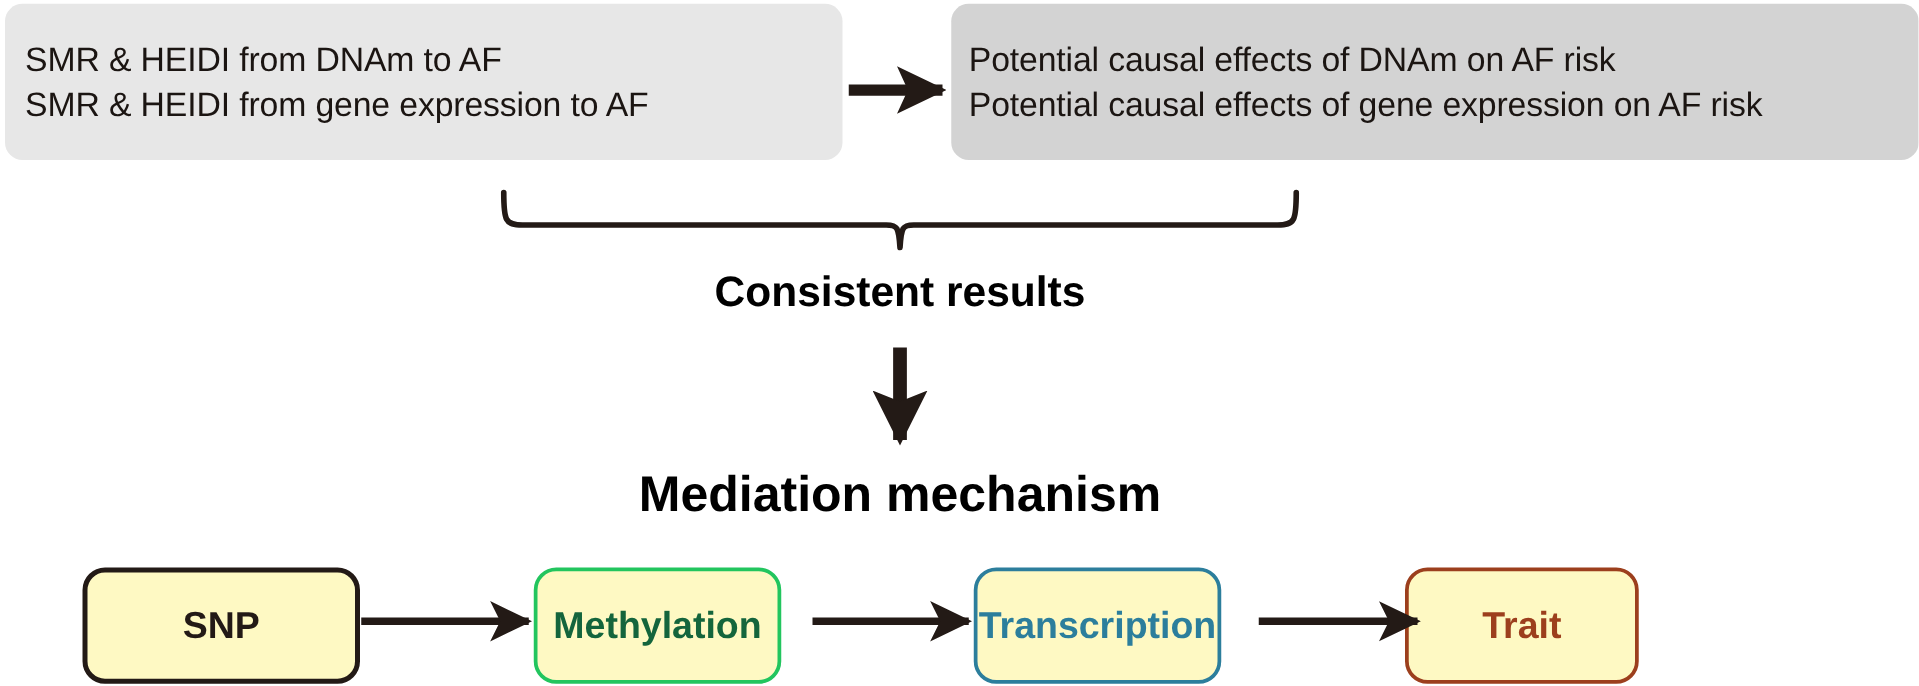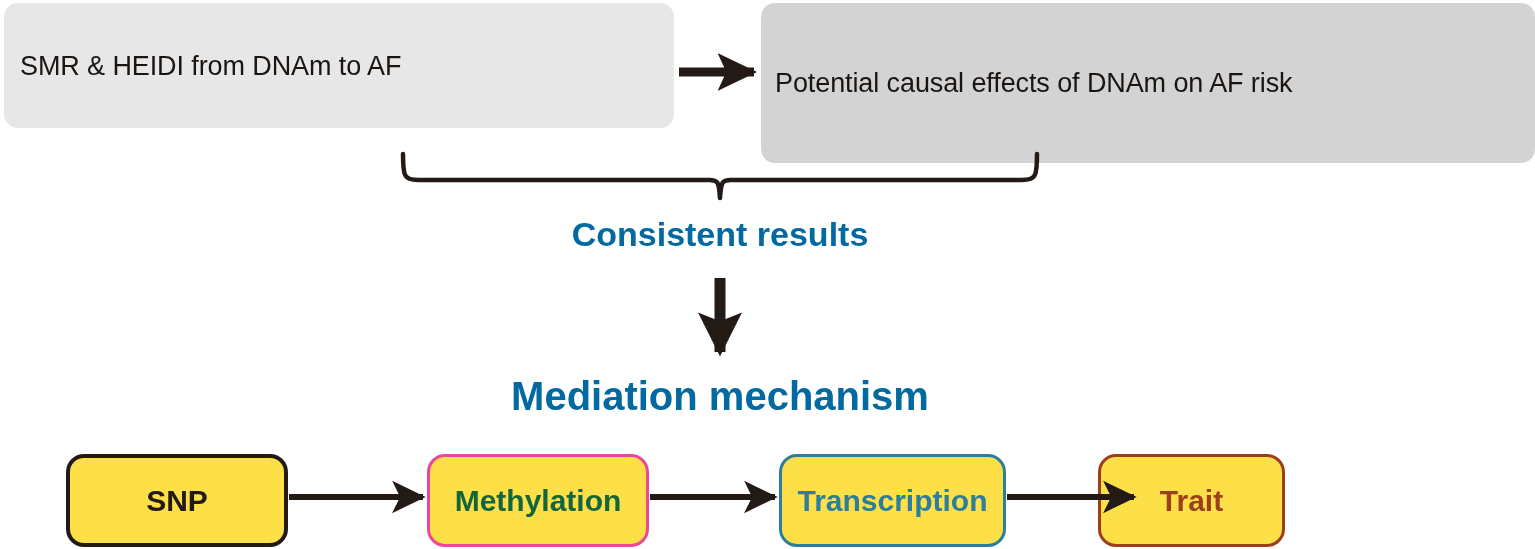--- a/index.html
+++ b/index.html
@@ -42,41 +42,41 @@
     top: 3px;
     width: 670px;
     height: 125px;
     background: #e7e7e7;
     padding: 0 0 0 16px;
   }
   #panel-findings {
     left: 761px;
     top: 3px;
     width: 774px;
-    height: 160px;
+    height: 125px;
     background: #d3d3d3;
     padding: 0 0 0 14px;
   }
 
   
   #overlay {
     position: absolute;
     left: 0;
     top: 0;
     width: 1535px;
     height: 549px;
     pointer-events: none;
   }
 
   
   .caption {
     position: absolute;
     text-align: center;
     font-weight: bold;
-    color: #0369a1;
+    color: #000000;
     white-space: nowrap;
   }
   #caption-consistent {
     left: 0;
     top: 215px;
     width: 1440px;
     font-size: 34px;
   }
   #caption-mediation {
     left: 0;
@@ -85,44 +85,46 @@
     font-size: 40px;
   }
 
   
   .node {
     position: absolute;
     box-sizing: border-box;
     top: 454px;
     height: 93px;
     border-radius: 18px;
-    background: #fde047;
+    background: #fef9c3;
     display: flex;
     align-items: center;
     justify-content: center;
     font-weight: bold;
     font-size: 30px;
     white-space: nowrap;
   }
   #node-snp        { left: 66px;   width: 222px; border: 4px solid #231a16; color: #231a16; }
-  #node-methylation{ left: 427px;  width: 222px; border: 3px solid #ec4899; color: #14653c; text-align: right; }
-  #node-transcription{ left: 779px; width: 227px; border: 3px solid #2c7e9c; color: #2c7e9c; }
-  #node-trait      { left: 1098px; width: 187px; border: 3px solid #9c3f1d; color: #9c3f1d; }
+  #node-methylation{ left: 427px;  width: 198px; border: 3px solid #22c55e; color: #14653c; text-align: right; }
+  #node-transcription{ left: 779px; width: 198px; border: 3px solid #2c7e9c; color: #2c7e9c; }
+  #node-trait      { left: 1124px; width: 187px; border: 3px solid #9c3f1d; color: #9c3f1d; }
 </style>
 </head>
 <body>
 
 <div id="figure">
 
   <div class="panel" id="panel-methods">
     <div class="line">SMR &amp; HEIDI from DNAm to AF</div>
+    <div class="line">SMR &amp; HEIDI from gene expression to AF</div>
   </div>
 
   <div class="panel" id="panel-findings">
     <div class="line">Potential causal effects of DNAm on AF risk</div>
+    <div class="line">Potential causal effects of gene expression on AF risk</div>
   </div>
 
   <div class="caption" id="caption-consistent">Consistent results</div>
   <div class="caption" id="caption-mediation">Mediation mechanism</div>
 
   <div class="node" id="node-snp">
     <span>SNP</span>
   </div>
   <div class="node" id="node-methylation">
     <span>Methylation</span>

